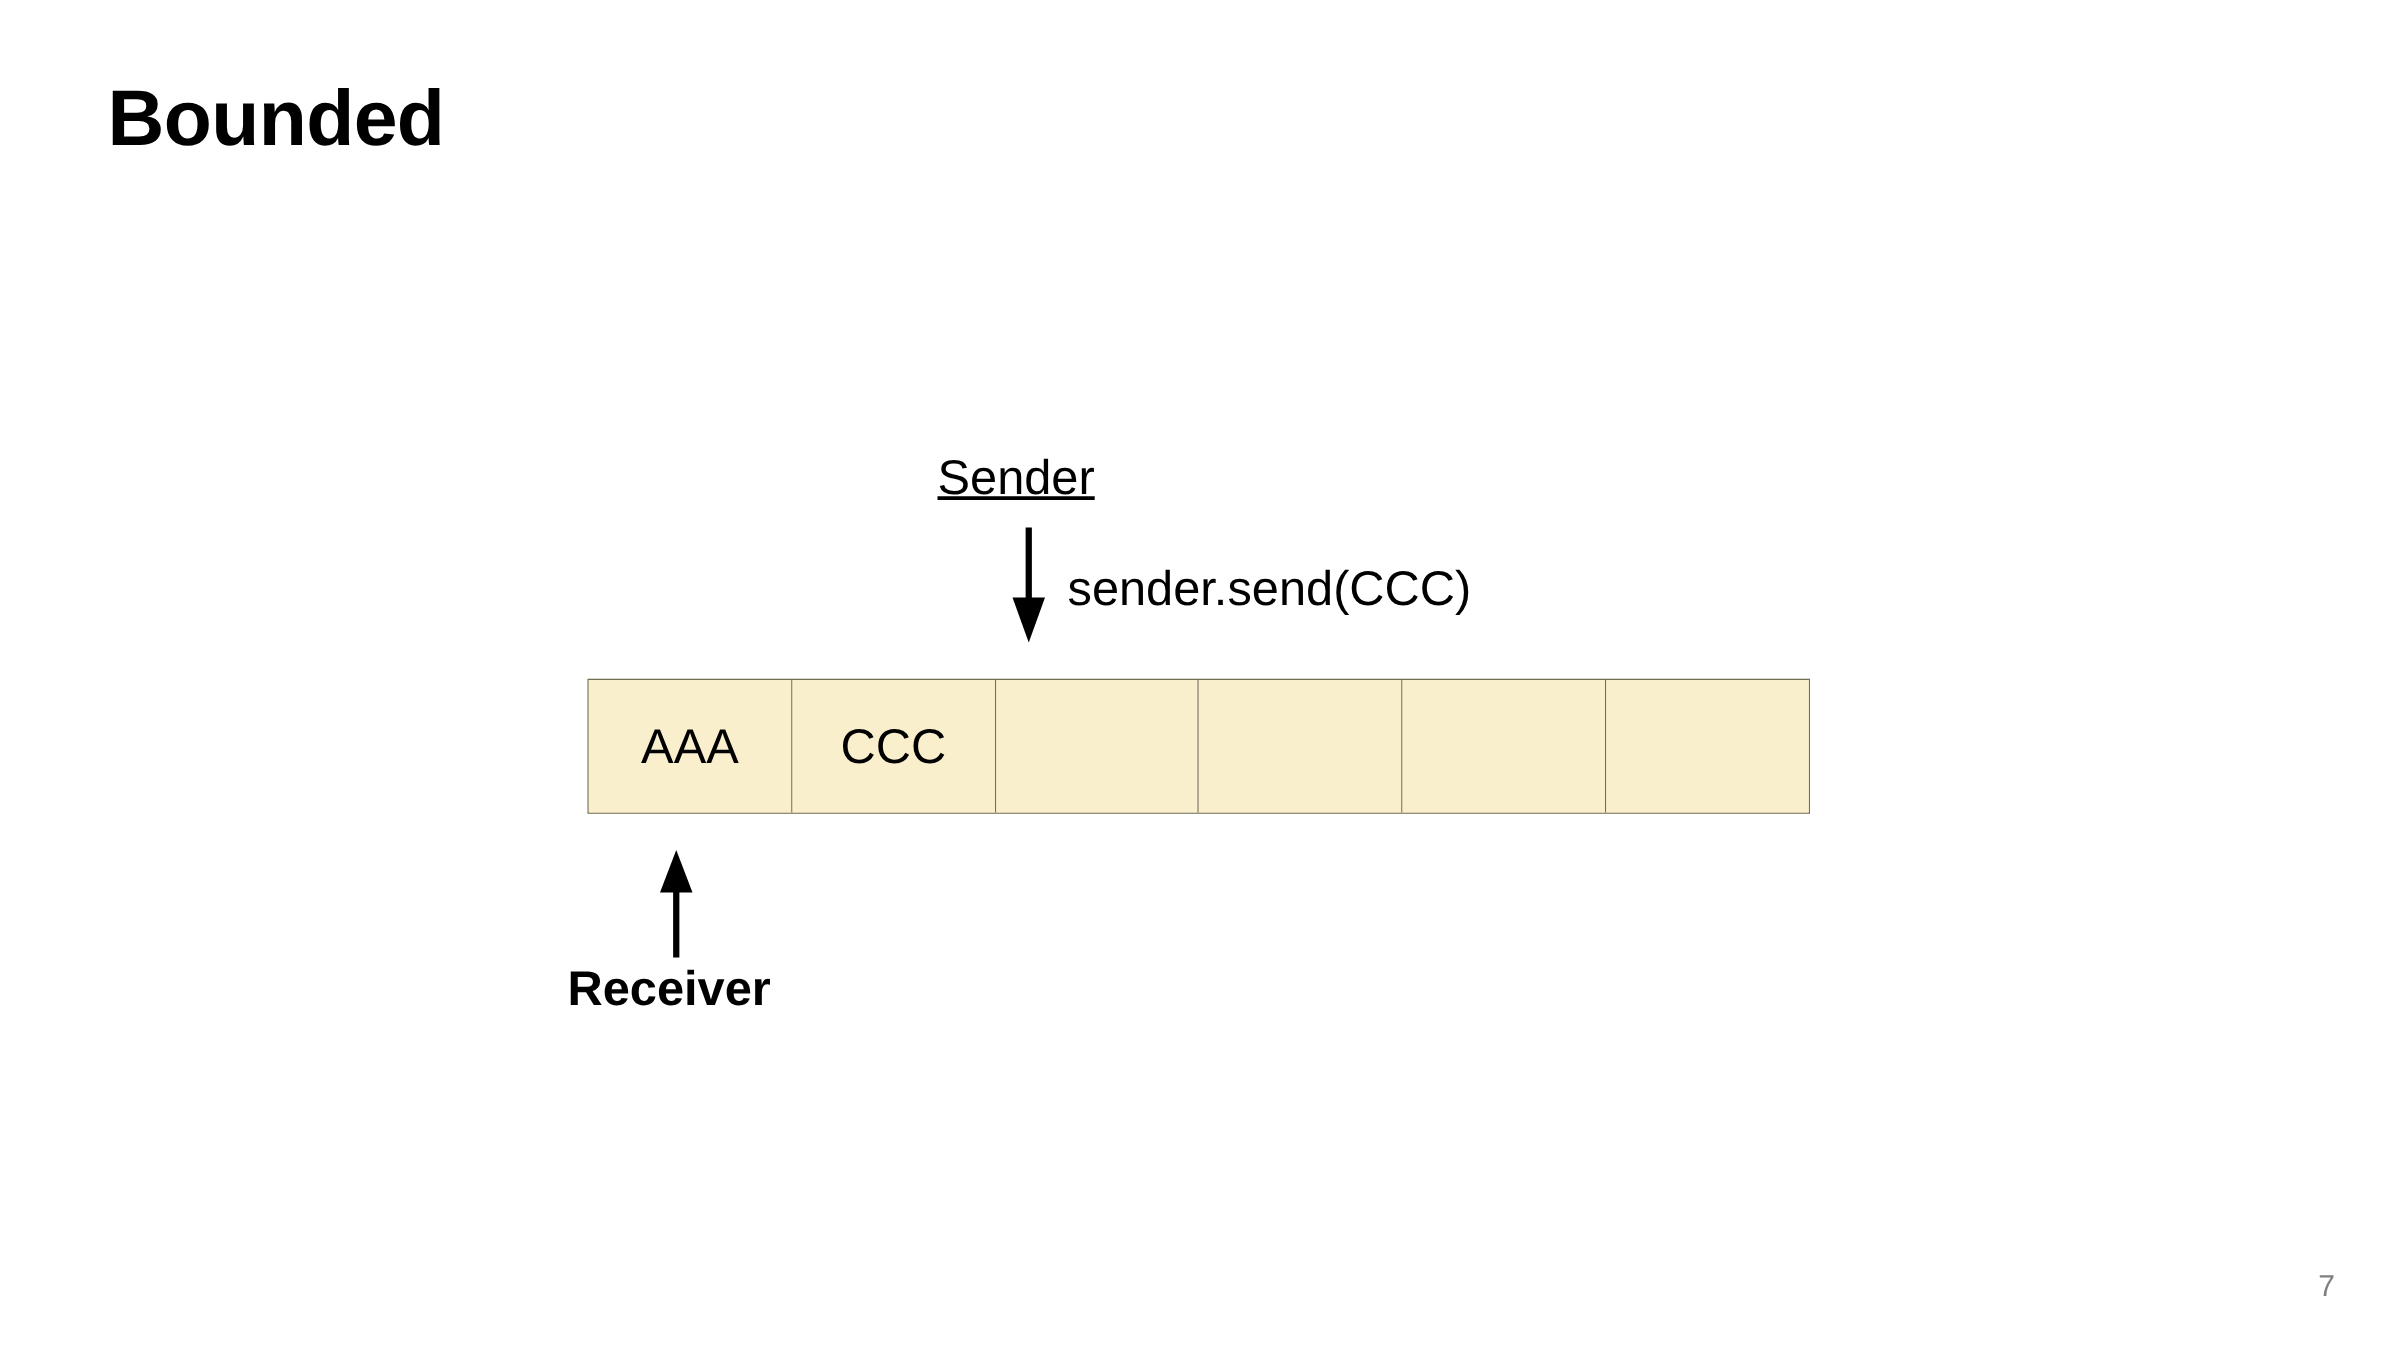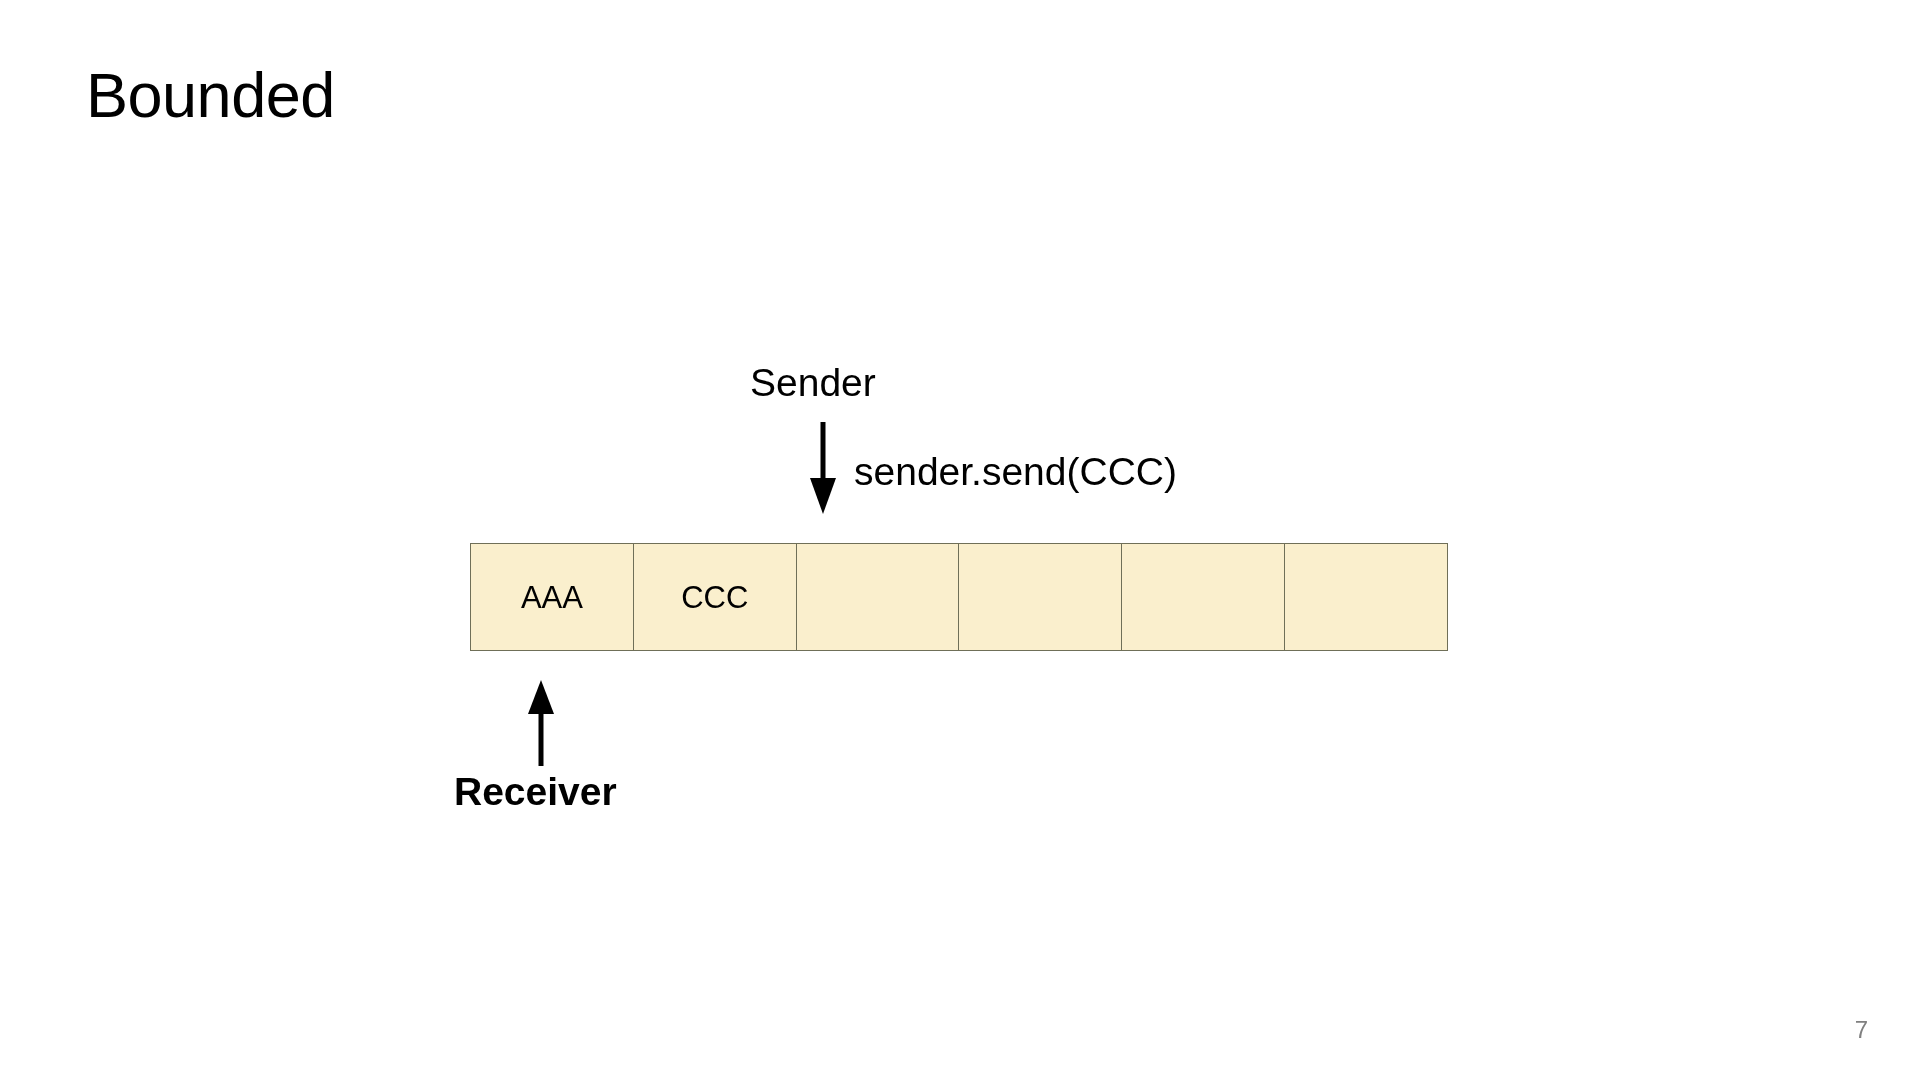--- a/index.html
+++ b/index.html
@@ -19,21 +19,21 @@
     background: #ffffff;
     overflow: hidden;
   }
 
   
   #slide-title {
     position: absolute;
     left: 86px;
     top: 62px;
     font-size: 63px;
-    font-weight: normal;
+    font-weight: bold;
     line-height: 1.05;
     letter-spacing: -0.5px;
     color: #000000;
     white-space: nowrap;
   }
 
   
   #diagram {
     position: absolute;
     left: 0;
@@ -44,20 +44,21 @@
 
   
   #sender-label {
     position: absolute;
     left: 750px;
     top: 363px;
     font-size: 39px;
     line-height: 1;
     color: #000000;
     white-space: nowrap;
+    text-decoration: underline;
   }
 
   
   #sender-arrow {
     position: absolute;
     left: 802px;
     top: 420px;
     width: 42px;
     height: 96px;
   }
@@ -92,21 +93,21 @@
     border-right: 1px solid #6f6f58;
     background: #faefcd;
     display: flex;
     align-items: center;
     justify-content: center;
   }
   .buffer-cell:last-child {
     border-right: none;
   }
   .buffer-cell-label {
-    font-size: 31px;
+    font-size: 39px;
     line-height: 1;
     color: #000000;
     white-space: nowrap;
   }
 
   
   #receiver-arrow {
     position: absolute;
     left: 520px;
     top: 678px;

